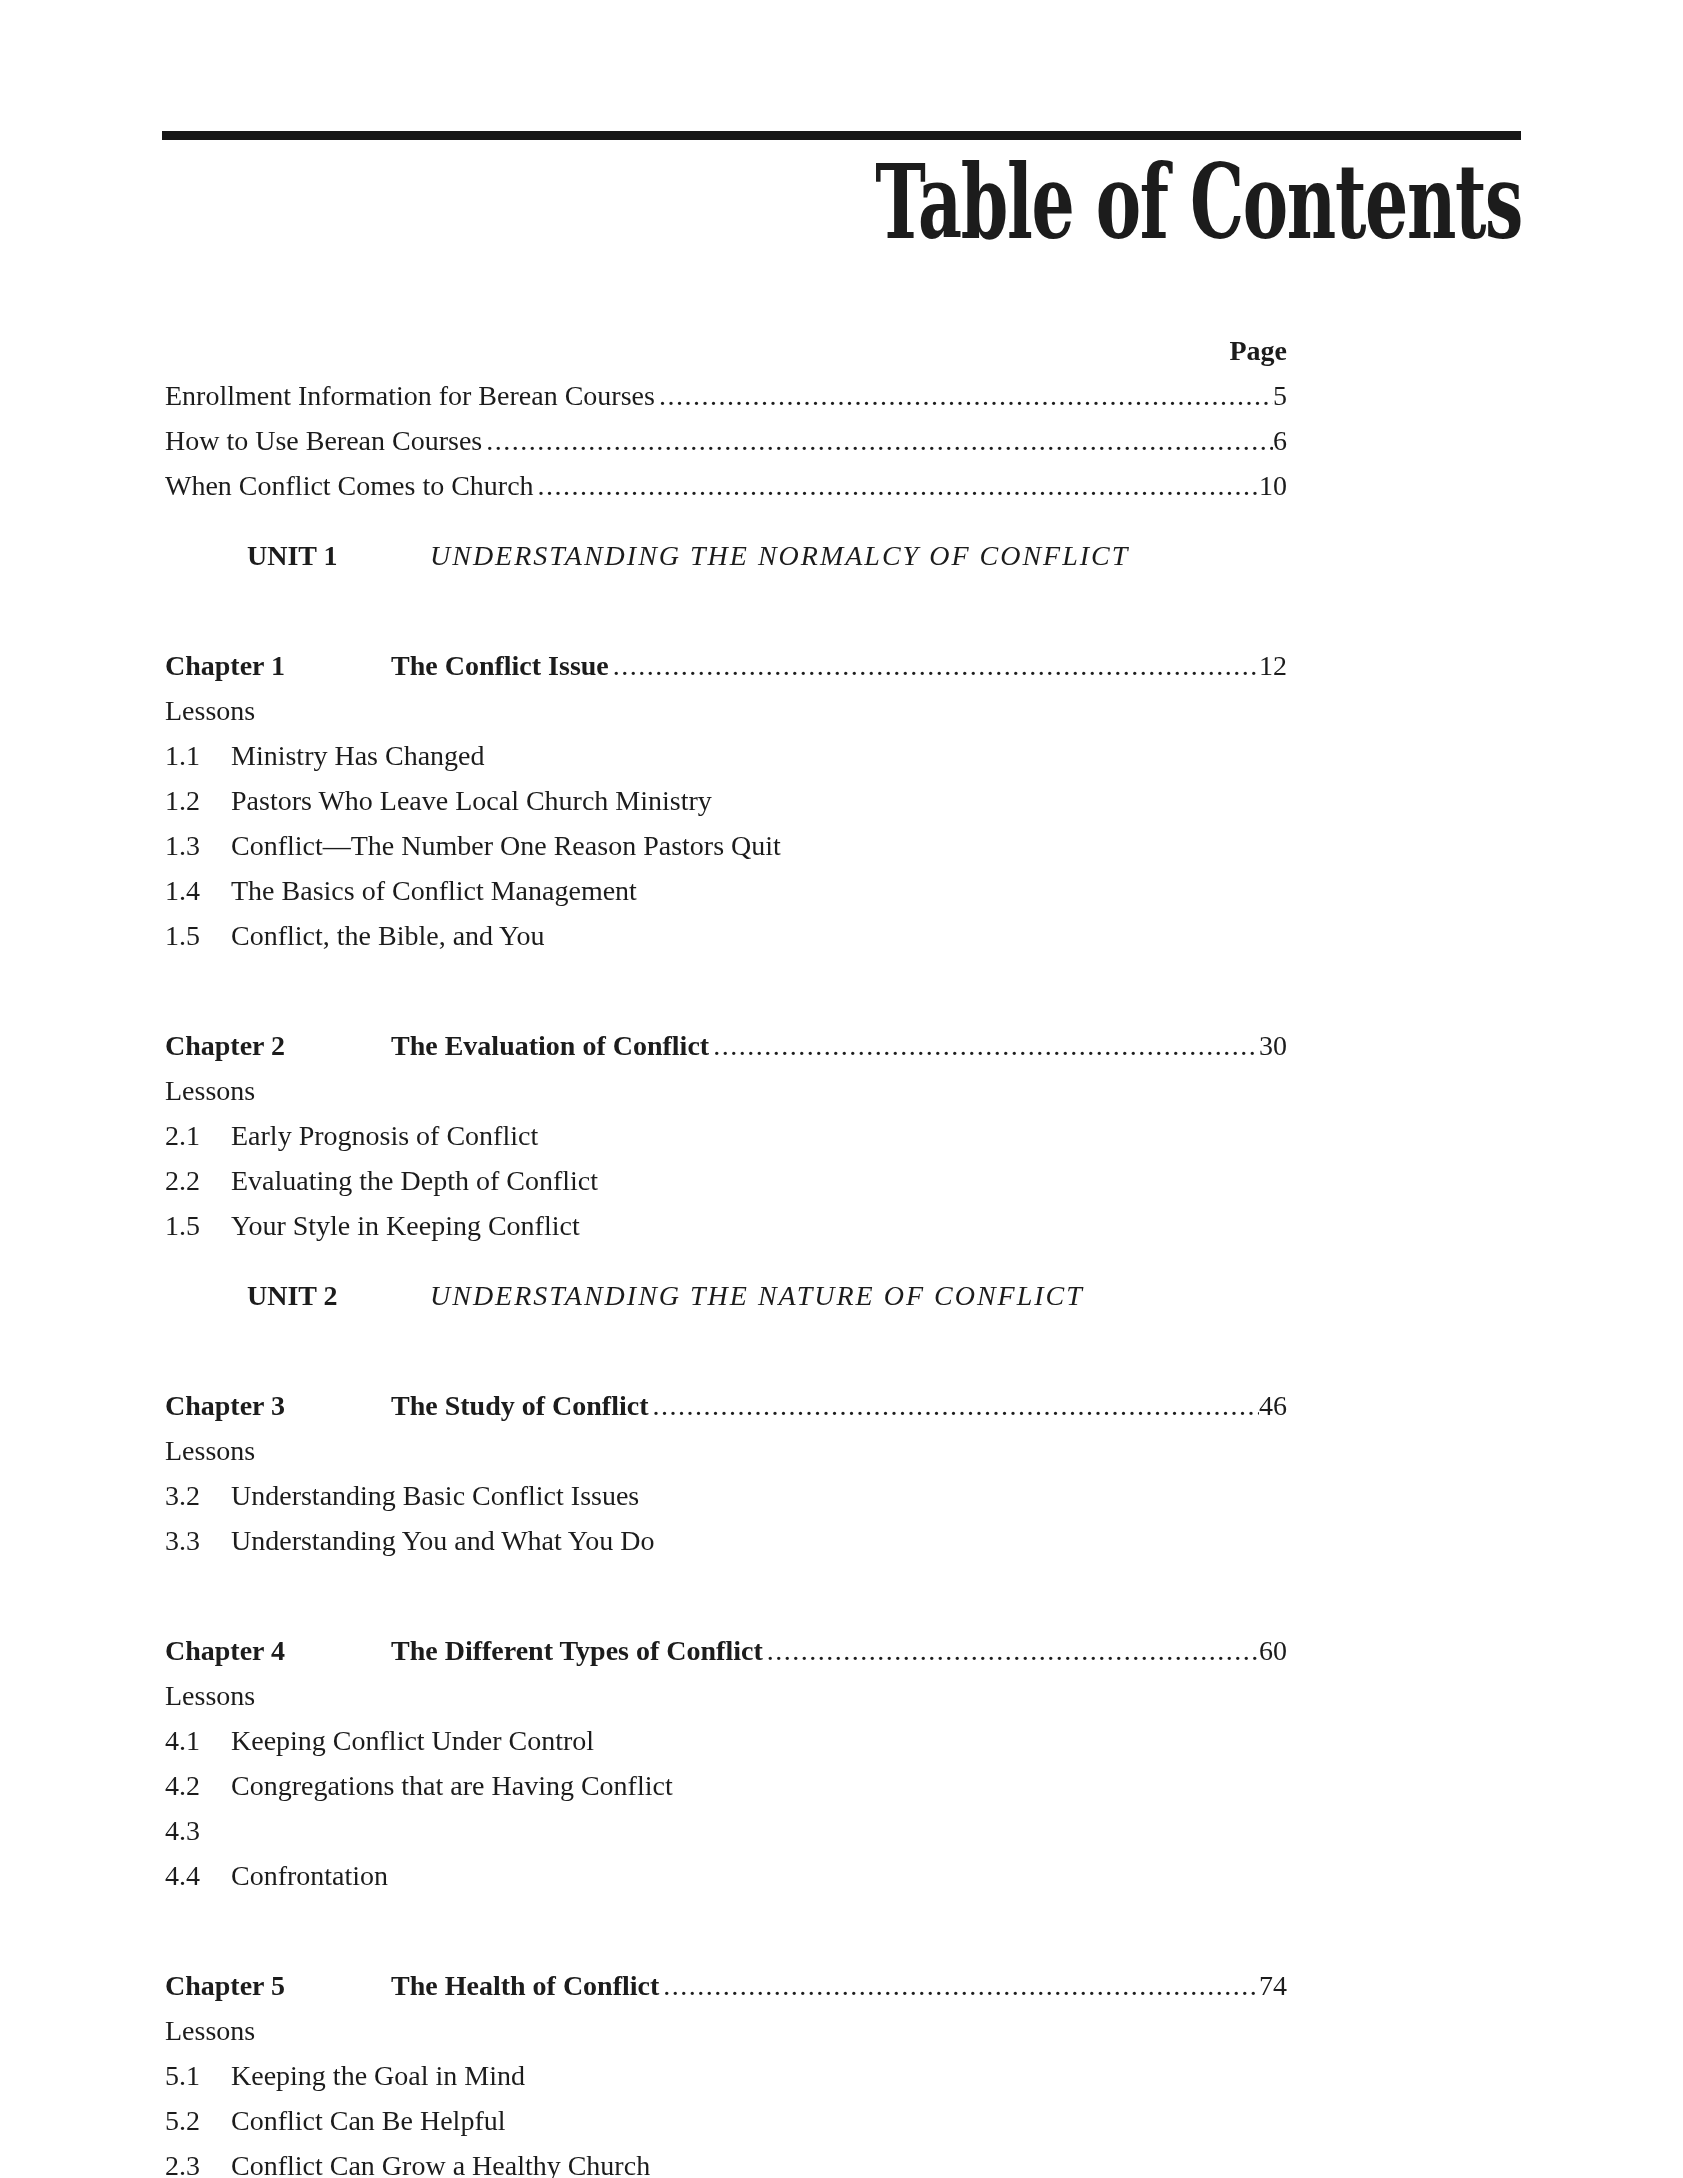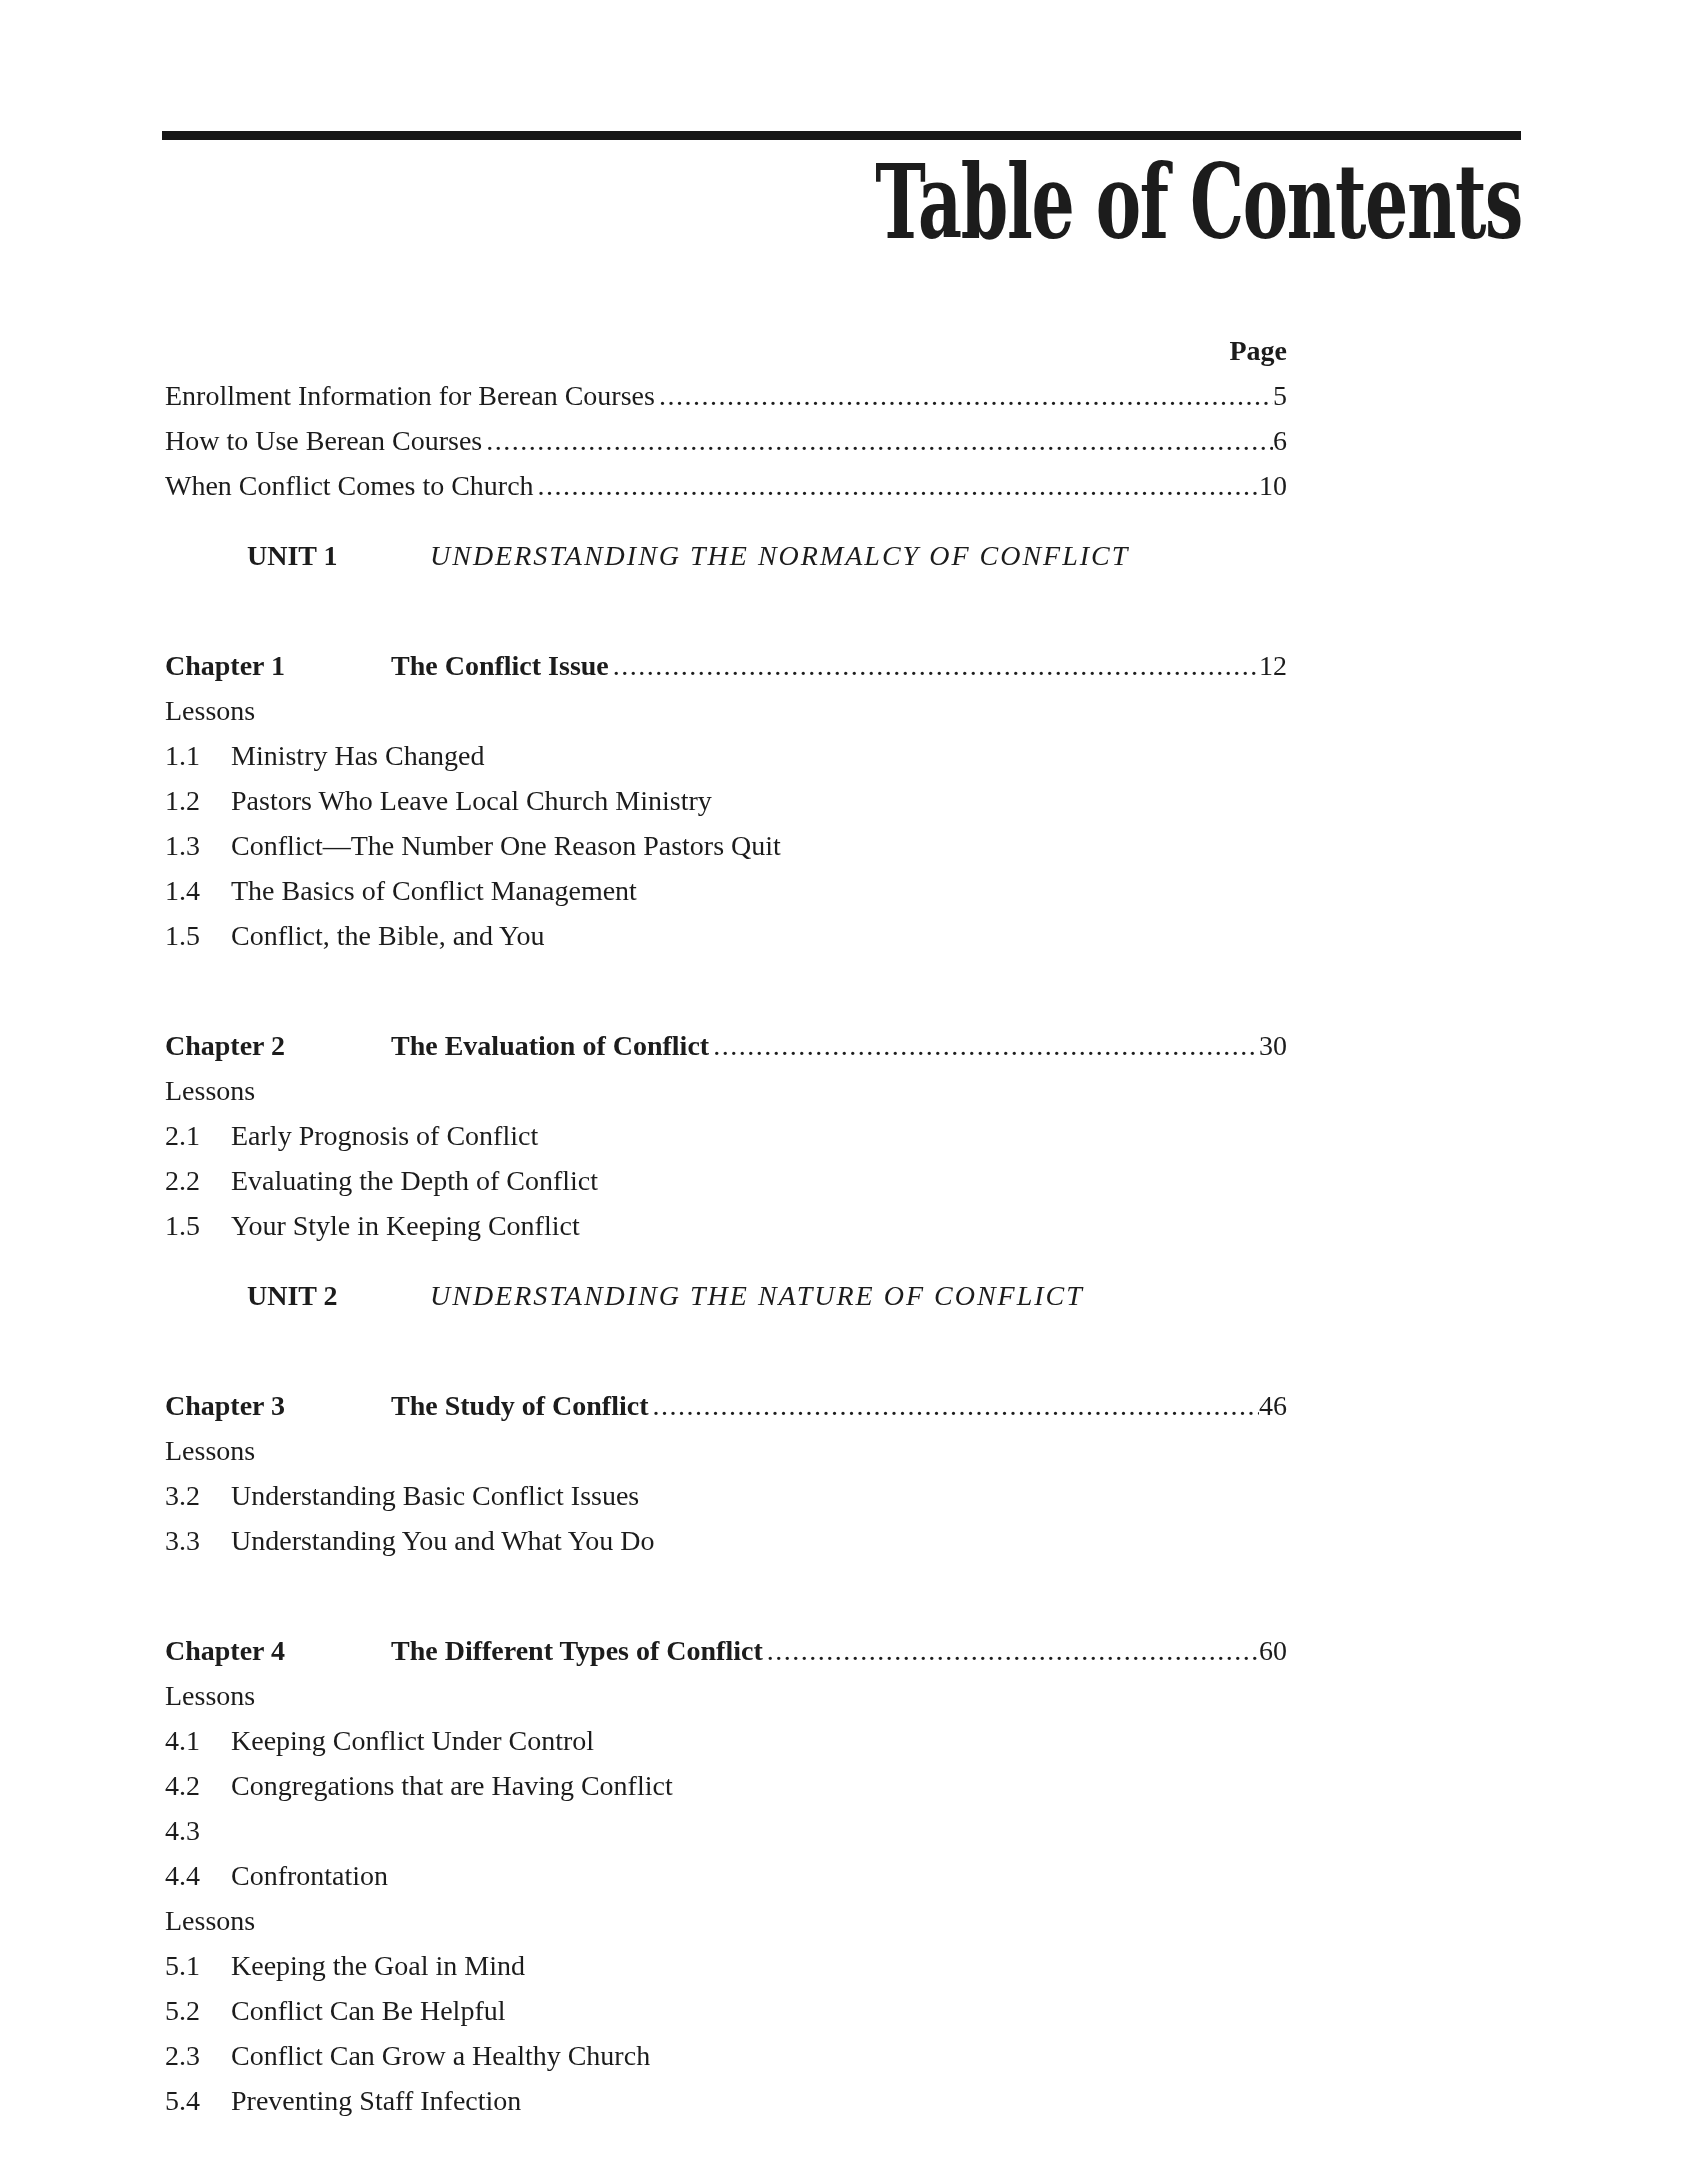--- a/index.html
+++ b/index.html
@@ -175,20 +175,26 @@
       <span class="lesson-title">Congregations that are Having Conflict</span>
     </div>
     <div class="row lesson-row">
       <span class="lesson-num">4.3</span>
     </div>
     <div class="row lesson-row">
       <span class="lesson-num">4.4</span>
       <span class="lesson-title">Confrontation</span>
     </div>
 
+    <div class="row chapter-row">
+      <span class="ch-label">Chapter 5</span>
+      <span class="ch-title">The Health of Conflict</span>
+      <span class="leader"></span>
+      <span class="pagenum">74</span>
+    </div>
     <div class="row lessons-label">Lessons</div>
     <div class="row lesson-row">
       <span class="lesson-num">5.1</span>
       <span class="lesson-title">Keeping the Goal in Mind</span>
     </div>
     <div class="row lesson-row">
       <span class="lesson-num">5.2</span>
       <span class="lesson-title">Conflict Can Be Helpful</span>
     </div>
     <div class="row lesson-row">

